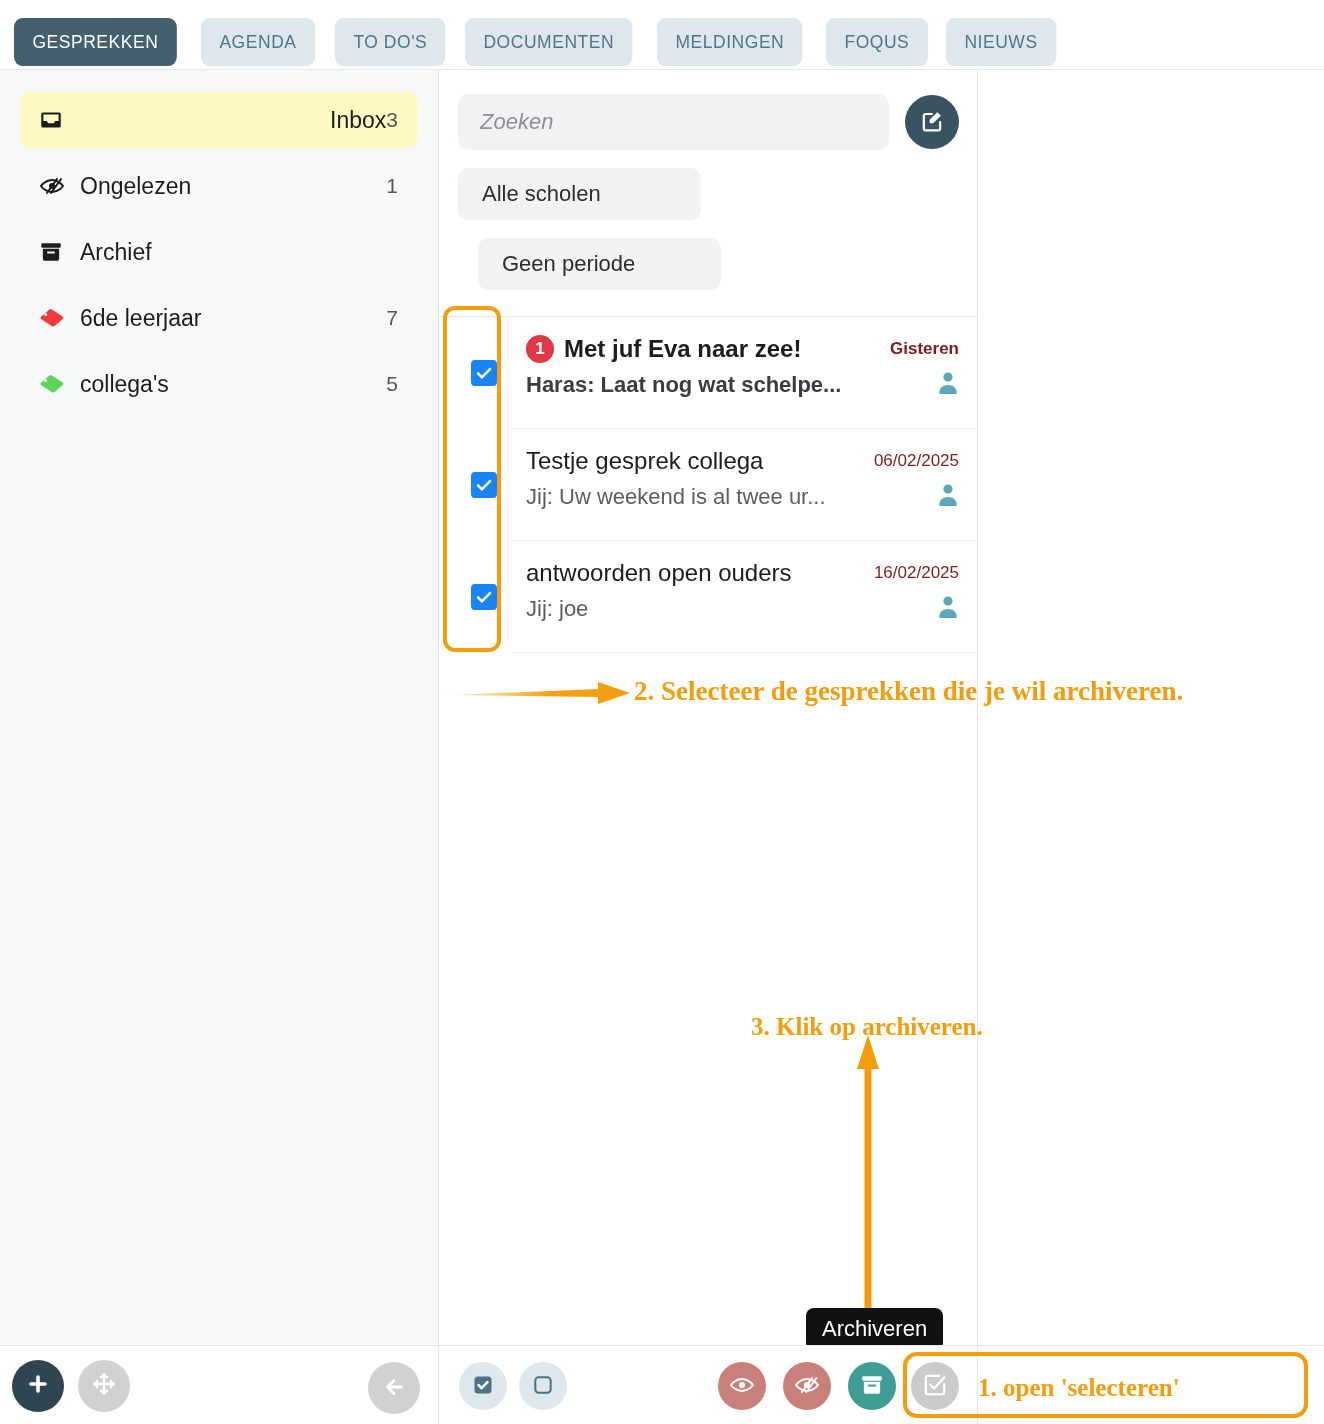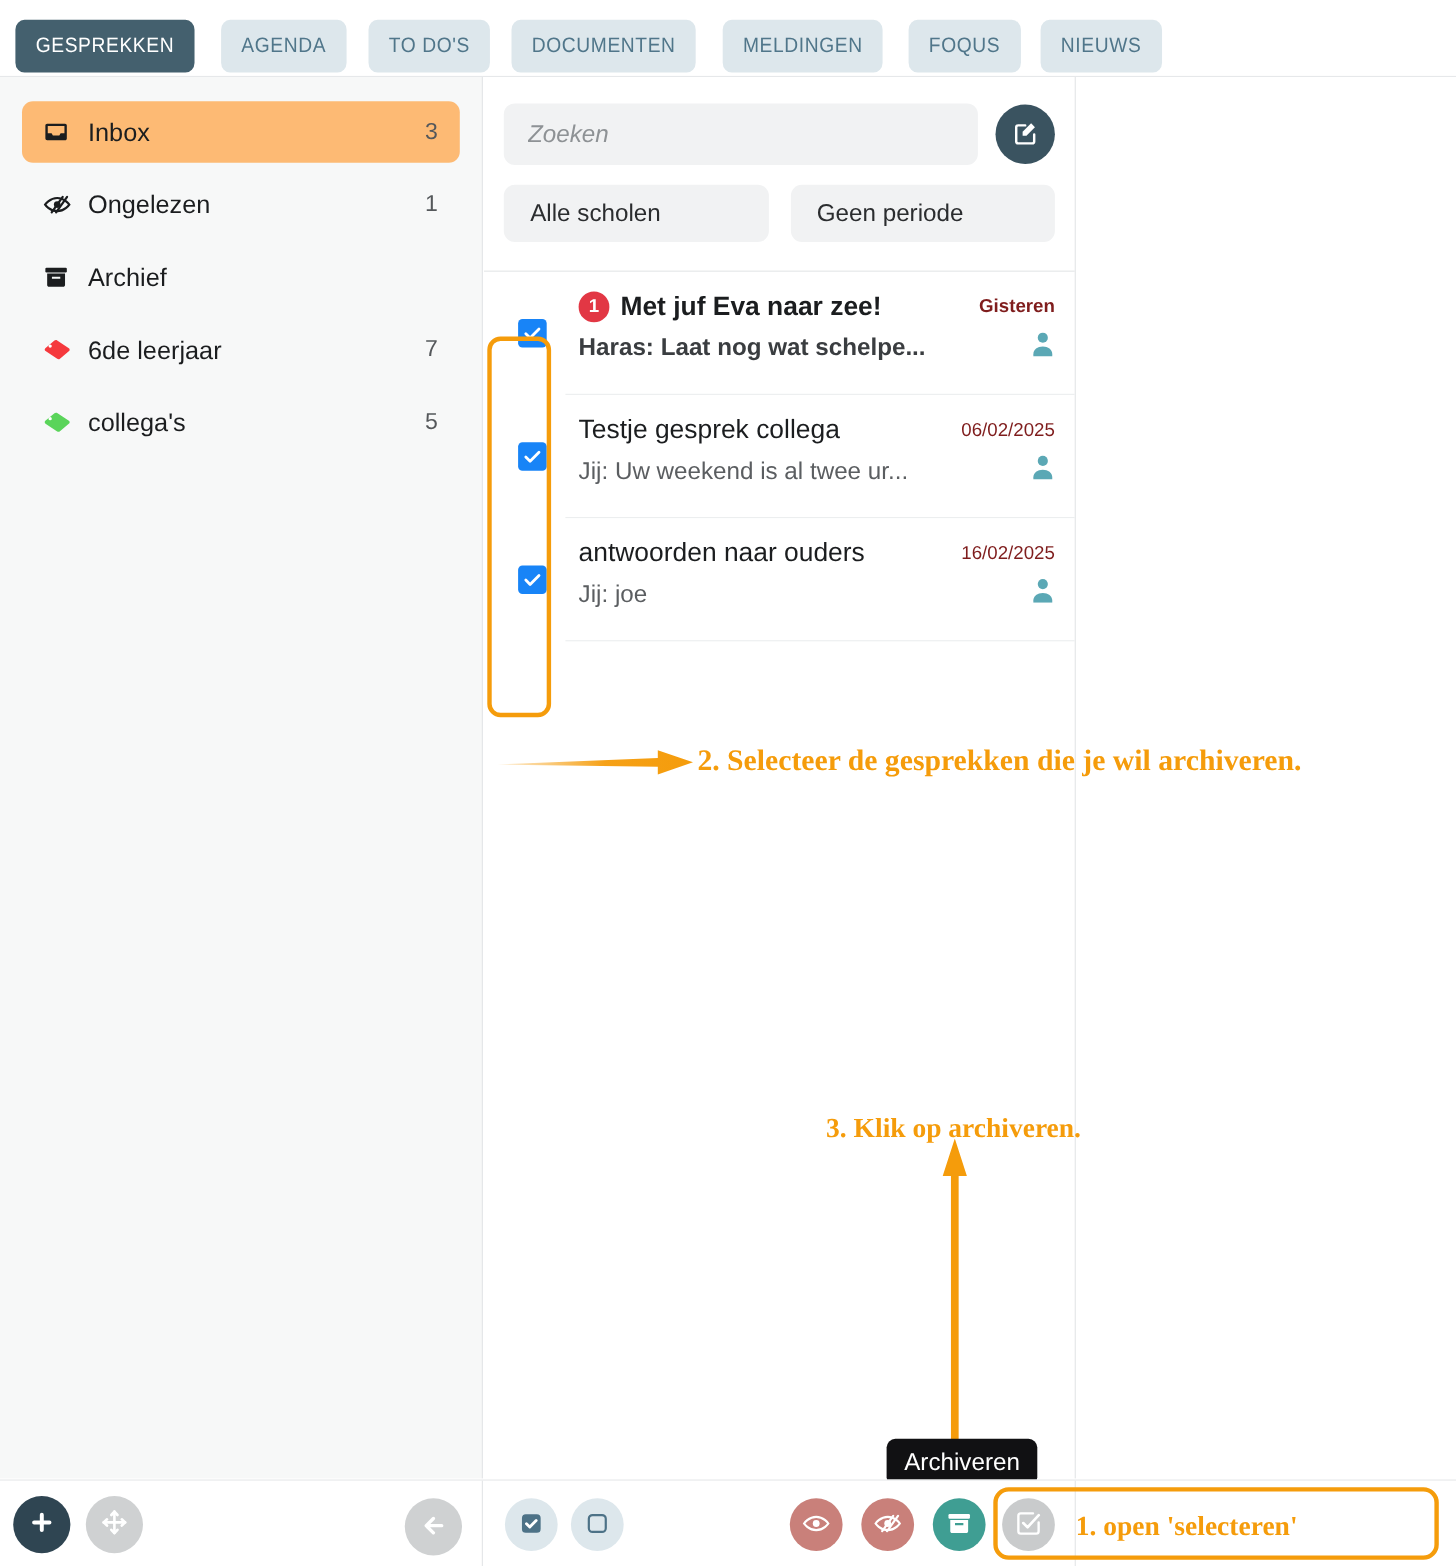--- a/index.html
+++ b/index.html
@@ -65,21 +65,21 @@
   }
   .side-item {
     height: 56px;
     display: flex;
     align-items: center;
     border-radius: 10px;
     padding: 0 20px 0 18px;
     margin-bottom: 10px;
     cursor: pointer;
   }
-  .side-item.selected { background: #fdba74; }
+  .side-item.selected { background: #fef9c3; text-align: right; }
   .side-ico {
     width: 34px;
     display: flex;
     align-items: center;
     justify-content: flex-start;
     flex: 0 0 34px;
   }
   .side-label {
     font-size: 23px;
     color: #1b1d1f;
@@ -127,20 +127,22 @@
     border: none;
     display: flex;
     align-items: center;
     justify-content: center;
     cursor: pointer;
     flex: 0 0 54px;
   }
   .filterrow {
     display: flex;
     padding: 18px 18px 0 18px;
+    gap: 18px;
+    flex-direction: column;
   }
   .filter-chip {
     height: 52px;
     border-radius: 10px;
     background: #f1f2f3;
     border: none;
     display: flex;
     align-items: center;
     padding: 0 24px;
     font-size: 22px;
@@ -532,21 +534,21 @@
         <div class="conv-checkcol">
           <span class="cb">
             <svg width="18" height="18" viewBox="0 0 24 24" fill="none" stroke="#ffffff" stroke-width="3.4" stroke-linecap="round" stroke-linejoin="round">
                 <path d="m4 12.5 5.2 5.2L20 6.8"></path>
               </svg>
           </span>
         </div>
         <div class="conv-body">
           <div class="conv-top">
             <div class="conv-title">
-              <span>antwoorden naar ouders</span>
+              <span>antwoorden open ouders</span>
             </div>
             <div class="conv-date">16/02/2025</div>
           </div>
           <div class="conv-bottom">
             <div class="conv-preview">Jij: joe</div>
             <span>
               <svg width="22" height="24" viewBox="0 0 22 24" fill="#5ba8b5">
                   <circle cx="11" cy="7" r="4.6"></circle>
                   <path d="M2.4 22c0-4.2 3.8-7 8.6-7s8.6 2.8 8.6 7v2H2.4v-2Z"></path>
                 </svg>

